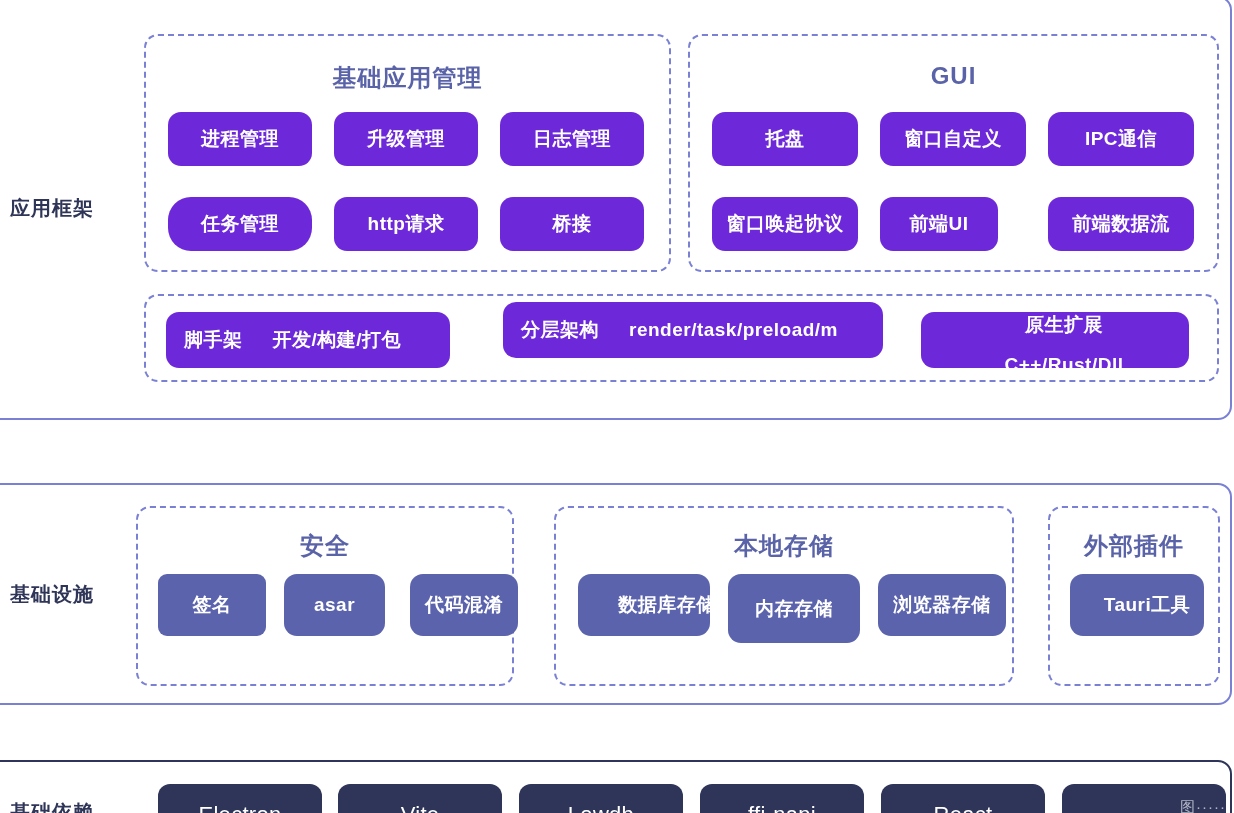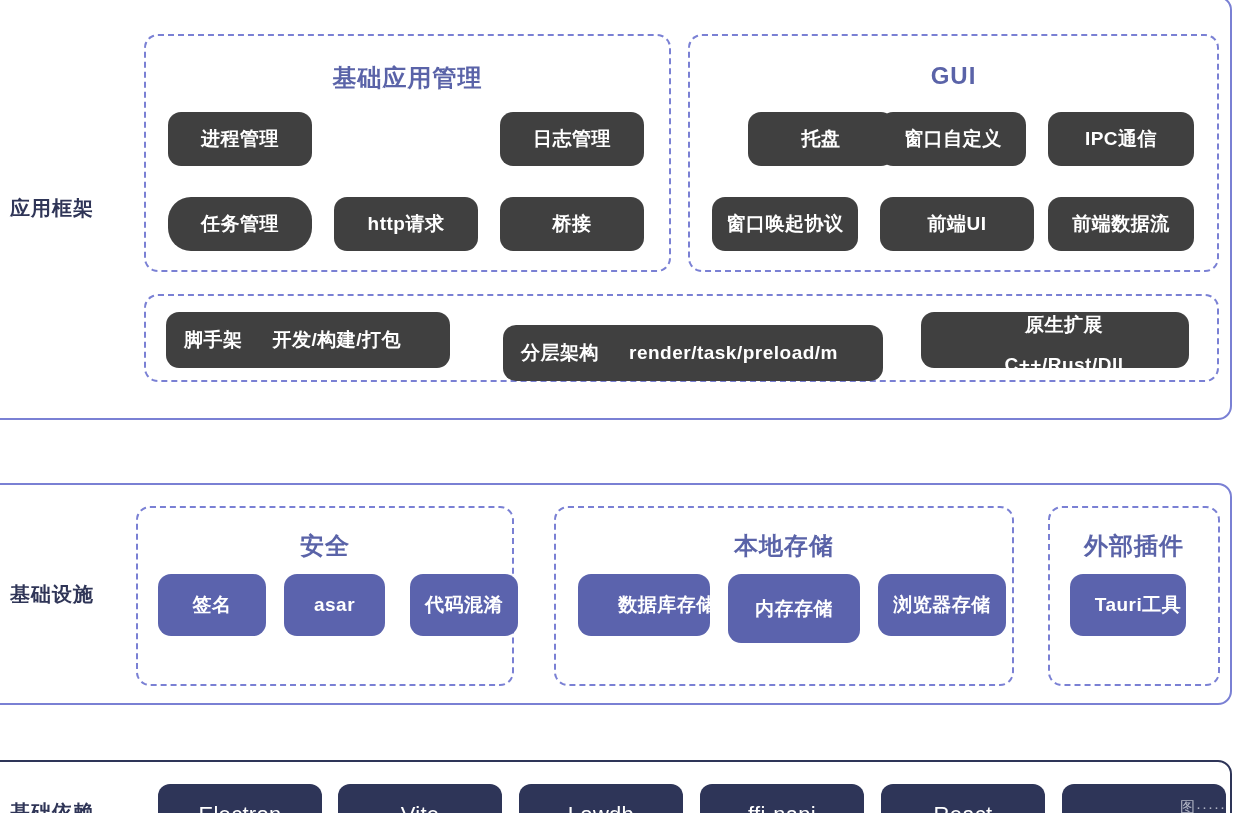--- a/index.html
+++ b/index.html
@@ -68,21 +68,21 @@
     align-items: center;
     justify-content: center;
     border-radius: 13px;
     color: #ffffff;
     font-size: 19px;
     font-weight: 700;
     letter-spacing: 0.5px;
     white-space: nowrap;
     overflow: hidden;
   }
-  .pill.lilac  { background: #404040; }
+  .pill.lilac  { background: #6d28d9; }
   .pill.slate  { background: #5b63ad; }
   .pill.navy   { background: #2e3558; border-radius: 12px; }
 
   .pill.pair {
     justify-content: flex-start;
     padding-left: 18px;
     gap: 30px;
   }
   .pill.pair .k { font-weight: 700; }
   .pill.pair .v { font-weight: 700; }
@@ -105,82 +105,83 @@
 <body>
 
 <div class="layer" style="top:-4px; height:424px;">
 
   <div class="layer-label">应用框架</div>
 
   <div class="dashed" style="left:156px; top:36px; width:527px; height:238px;">
     <div class="group-title" style="top:26px;">基础应用管理</div>
 
     <div class="pill lilac" style="left:22px; top:76px; width:144px; height:54px;">进程管理</div>
+    <div class="pill lilac" style="left:188px; top:76px; width:144px; height:54px;">升级管理</div>
     <div class="pill lilac" style="left:354px; top:76px; width:144px; height:54px;">日志管理</div>
 
     <div class="pill lilac" style="left:22px; top:161px; width:144px; height:54px;border-radius:23px;">任务管理</div>
     <div class="pill lilac" style="left:188px; top:161px; width:144px; height:54px;">http请求</div>
     <div class="pill lilac" style="left:354px; top:161px; width:144px; height:54px;">桥接</div>
   </div>
 
   <div class="dashed" style="left:700px; top:36px; width:531px; height:238px;">
     <div class="group-title" style="top:26px;">GUI</div>
 
-    <div class="pill lilac" style="left:22px; top:76px; width:146px; height:54px;margin-left:36px;">托盘</div>
+    <div class="pill lilac" style="left:22px; top:76px; width:146px; height:54px;">托盘</div>
     <div class="pill lilac" style="left:190px; top:76px; width:146px; height:54px;">窗口自定义</div>
     <div class="pill lilac" style="left:358px; top:76px; width:146px; height:54px;">IPC通信</div>
 
     <div class="pill lilac" style="left:22px; top:161px; width:146px; height:54px;">窗口唤起协议</div>
-    <div class="pill lilac" style="left:190px; top:161px; width:154px; height:54px;">前端UI</div>
+    <div class="pill lilac" style="left:190px; top:161px; width:118px; height:54px;">前端UI</div>
     <div class="pill lilac" style="left:358px; top:161px; width:146px; height:54px;">前端数据流</div>
   </div>
 
   <div class="dashed" style="left:156px; top:296px; width:1075px; height:88px;">
 
     <div class="pill lilac pair" style="left:20px; top:16px; width:284px; height:56px;">
       <span class="k">脚手架</span>
       <span class="v">开发/构建/打包</span>
     </div>
 
-    <div class="pill lilac pair" style="left:357px; top:29px; width:380px; height:56px;align-items:center;">
+    <div class="pill lilac pair" style="left:357px; top:6px; width:380px; height:56px;align-items:center;">
       <span class="k">分层架构</span>
       <span class="v">render/task/preload/m</span>
     </div>
 
     <div class="pill lilac pair" style="left:775px; top:16px; width:268px; height:56px; gap:16px;flex-direction:column;">
       <span class="k">原生扩展</span>
       <span class="v">C++/Rust/Dll</span>
     </div>
   </div>
 </div>
 
 <div class="layer" style="top:483px; height:222px;">
 
   <div class="layer-label">基础设施</div>
 
   <div class="dashed" style="left:148px; top:21px; width:378px; height:180px;">
     <div class="group-title" style="top:22px;">安全</div>
 
-    <div class="pill slate" style="left:20px; top:66px; width:108px; height:62px;">签名</div>
+    <div class="pill slate" style="left:20px; top:66px; width:108px; height:62px;border-radius:9px;">签名</div>
     <div class="pill slate" style="left:146px; top:66px; width:101px; height:62px;">asar</div>
     <div class="pill slate" style="left:272px; top:66px; width:108px; height:62px;">代码混淆</div>
   </div>
 
   <div class="dashed" style="left:566px; top:21px; width:460px; height:180px;">
     <div class="group-title" style="top:22px;">本地存储</div>
 
     <div class="pill slate" style="left:22px; top:66px; width:132px; height:62px;padding-left:46px;">数据库存储</div>
     <div class="pill slate" style="left:172px; top:66px; width:132px; height:69px;">内存存储</div>
     <div class="pill slate" style="left:322px; top:66px; width:128px; height:62px;">浏览器存储</div>
   </div>
 
   <div class="dashed" style="left:1060px; top:21px; width:172px; height:180px;">
     <div class="group-title" style="top:22px;">外部插件</div>
 
-    <div class="pill slate" style="left:20px; top:66px; width:116px; height:62px;padding-left:20px;">Tauri工具</div>
+    <div class="pill slate" style="left:20px; top:66px; width:134px; height:62px;padding-left:20px;">Tauri工具</div>
   </div>
 </div>
 
 <div class="layer dark-edge" style="top:760px; height:110px;">
 
   <div class="layer-label" style="top:37px; transform:none;">基础依赖</div>
 
   <div class="pill navy" style="left:170px; top:22px; width:164px; height:62px;">Electron</div>
   <div class="pill navy" style="left:350px; top:22px; width:164px; height:62px;">Vite</div>
   <div class="pill navy" style="left:531px; top:22px; width:164px; height:62px;">Lowdb</div>

